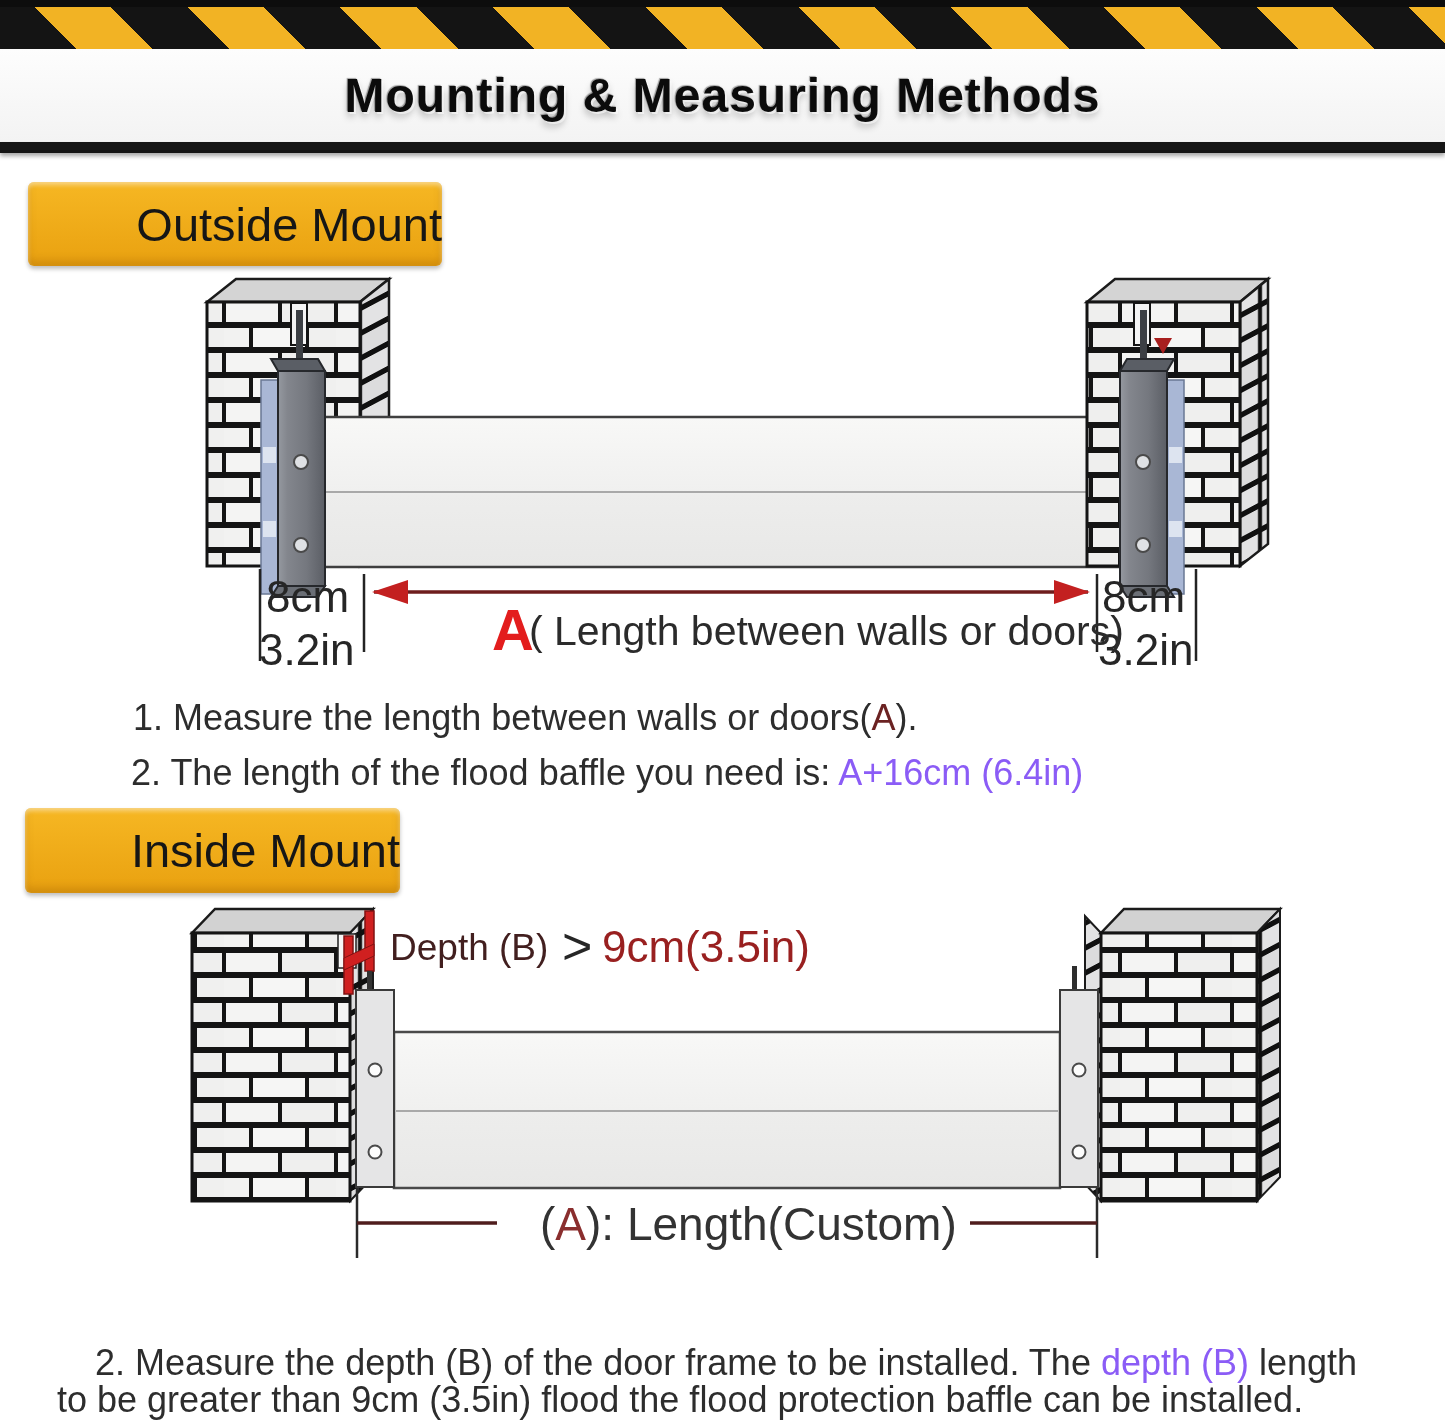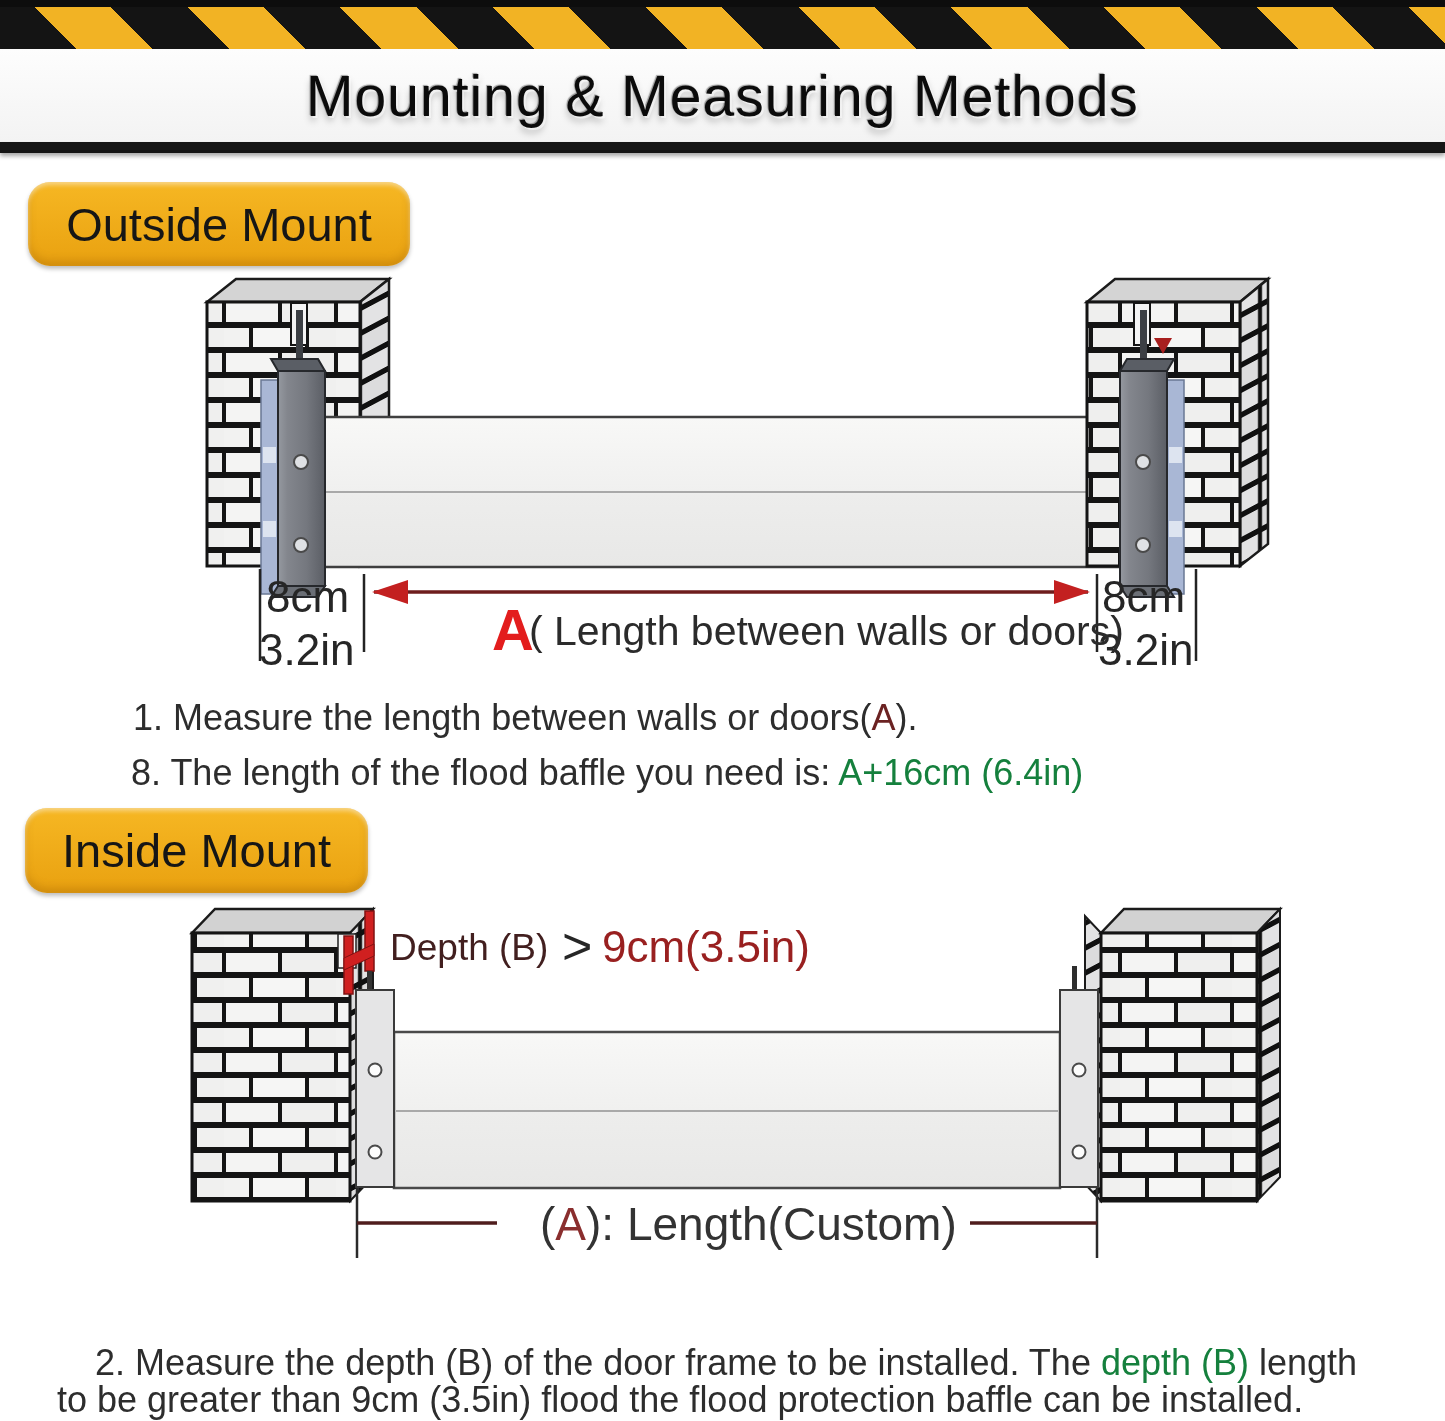--- a/index.html
+++ b/index.html
@@ -7,42 +7,42 @@
         font-family:"Liberation Sans",sans-serif;}
 
   
   .top-black{position:absolute;left:0;top:0;width:1445px;height:7px;background:#0d0d0d;}
   .hazard{position:absolute;left:0;top:7px;width:1445px;height:42px;
           background:repeating-linear-gradient(45deg,#141414 0 54px,#f2b324 54px 108px);
           box-shadow:0 2px 2px rgba(0,0,0,.25);}
   .title-band{position:absolute;left:0;top:49px;width:1445px;height:93px;
           background:linear-gradient(180deg,#fdfdfd,#f3f3f3);
           display:flex;align-items:center;justify-content:center;}
-  .banner-title{font-size:57px;font-weight:400;letter-spacing:1px;color:#0b0b0b;
+  .banner-title{font-size:48px;font-weight:700;letter-spacing:1px;color:#0b0b0b;
           text-shadow:2px 2px 0 rgba(255,255,255,.55),-1px -1px 1px rgba(0,0,0,.35),0 5px 7px rgba(0,0,0,.25);}
   .black-bar{position:absolute;left:0;top:142px;width:1445px;height:11px;background:#161616;
           box-shadow:0 3px 4px rgba(0,0,0,.35);}
 
   
-  .badge{position:absolute;border-radius:22px;display:flex;align-items:center;justify-content:center;
+  .badge{position:absolute;border-radius:6px;display:flex;align-items:center;justify-content:flex-end;
          background:linear-gradient(180deg,#f6b723,#e9a110);
          box-shadow:0 3px 4px rgba(0,0,0,.25), inset 0 3px 4px rgba(255,255,255,.45), inset 0 -5px 8px rgba(150,90,0,.30);
-         color:#161616;font-size:47px;}
+         color:#161616;font-size:47px;padding-left:32px;}
   .badge.outside{left:28px;top:182px;width:382px;height:84px;}
   .badge.inside{left:25px;top:808px;width:343px;height:85px;}
 
   
   svg{position:absolute;left:0;display:block;}
   svg.outside-svg{top:268px;}
   svg.inside-svg{top:900px;}
   .dtxt{font-family:"Liberation Sans",sans-serif;}
 
   
   .instr{position:absolute;font-size:36px;color:#2d2d2d;white-space:nowrap;}
-  .hl-dark-red{color:#15803d;}
+  .hl-dark-red{color:#8b5cf6;}
   .hl-maroon{color:#6b2222;}
 </style>
 </head>
 <body>
 
 <div class="page">
 
   <div class="top-black"></div>
   <div class="hazard"></div>
   <div class="title-band">
@@ -144,21 +144,21 @@
     <text class="dtxt" x="1102" y="612" font-size="44" fill="#262626">8cm</text>
     <text class="dtxt" x="1098" y="665" font-size="44" fill="#262626">3.2in</text>
     <text class="dtxt" x="492" y="650" font-size="58" font-weight="bold" fill="#e31d1d">A</text>
     <text class="dtxt" x="529" y="645" font-size="41" fill="#2b2b2b">( Length between walls or doors)</text>
   </svg>
 
   <div class="instr" style="left:133px;top:697px;">
     <span>1. Measure the length between walls or doors(</span><span class="hl-maroon">A</span><span>).</span>
   </div>
   <div class="instr" style="left:131px;top:752px;">
-    <span>8. The length of the flood baffle you need is: </span><span class="hl-dark-red">A+16cm (6.4in)</span>
+    <span>2. The length of the flood baffle you need is: </span><span class="hl-dark-red">A+16cm (6.4in)</span>
   </div>
 
   <div class="badge inside">
     <span>Inside Mount</span>
   </div>
 
   <svg class="inside-svg" width="1445" height="375" viewBox="0 900 1445 375">
     <defs>
       <pattern id="bf2" patternUnits="userSpaceOnUse" width="112" height="50">
         <rect width="112" height="50" fill="#141414"></rect>

